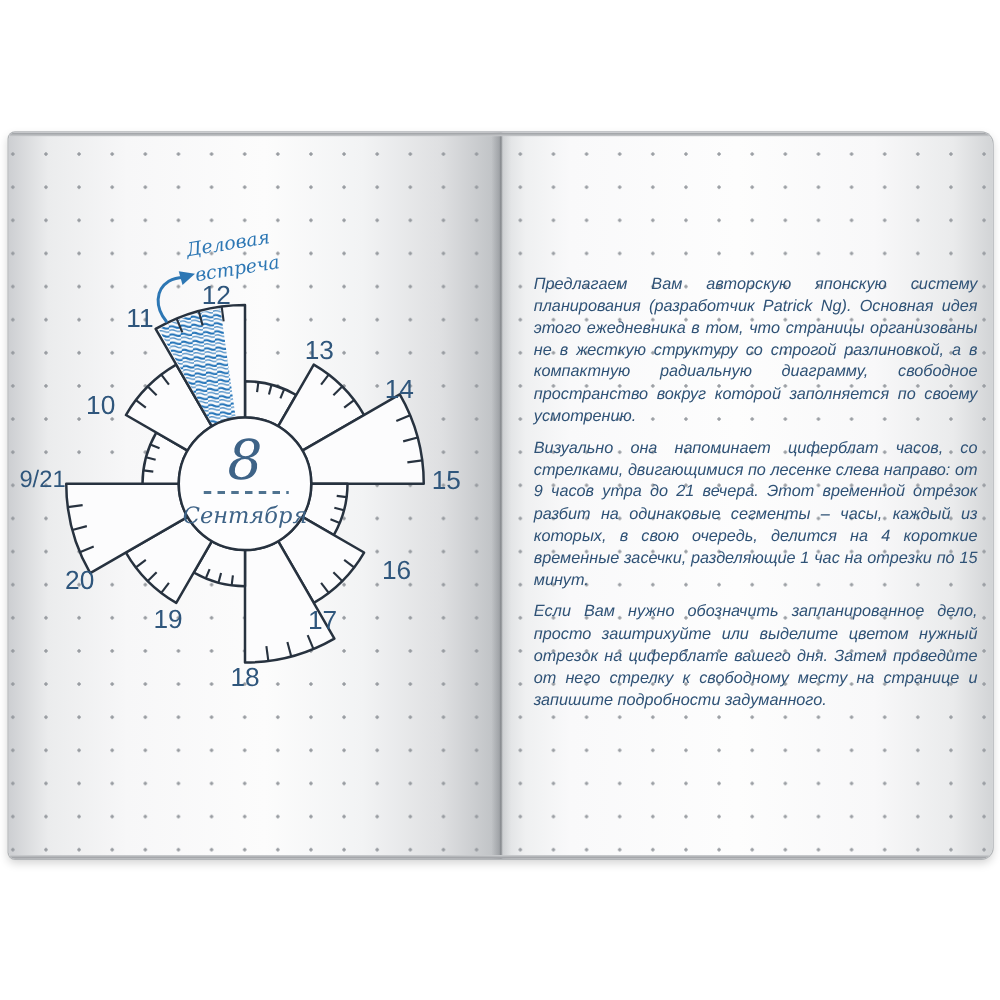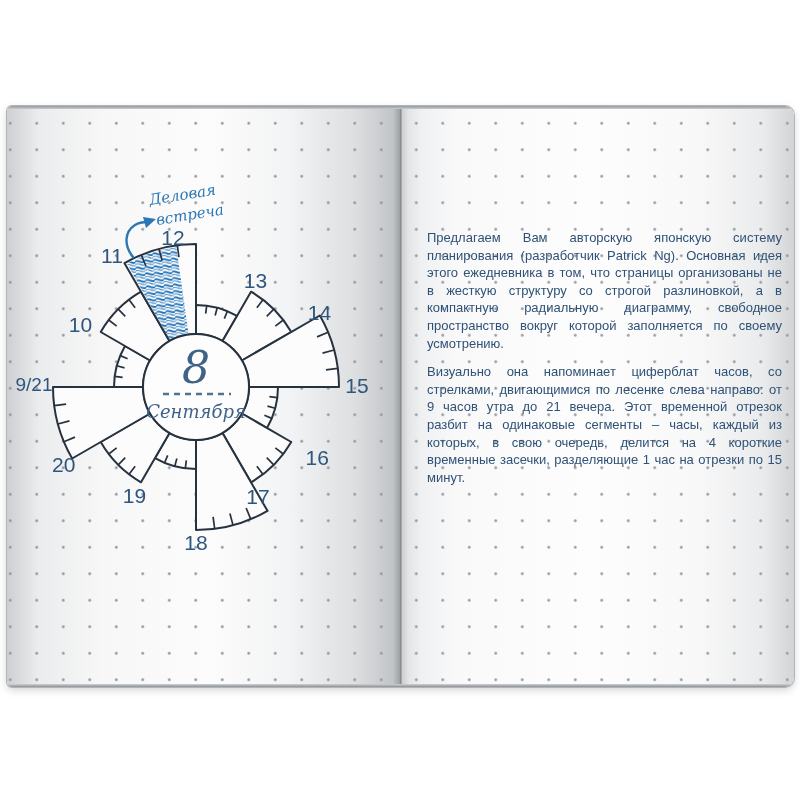--- a/index.html
+++ b/index.html
@@ -42,21 +42,21 @@
     position:absolute; top:0; bottom:0; left:calc(50% - 8px); width:16px; z-index:5;
     background:linear-gradient(90deg, rgba(90,95,100,0) 0%, rgba(75,80,86,.25) 40%,
                rgba(48,53,59,.45) 50%, rgba(120,124,130,.15) 58%, rgba(255,255,255,0) 100%);
     pointer-events:none;
   }
   .dial-svg { position:absolute; left:0; top:0; z-index:2; }
   .text-block {
     position:absolute; left:420px; top:112px; width:355px; z-index:2;
     color:#2f5276; font-size:13px; line-height:17.6px; text-align:justify;
   }
-  .text-block p { margin:11px 0 8px 0; }
+  .text-block p { margin:0 0 8px 0;font-style:italic; }
   .text-block p.nogap { margin-bottom:0; }
 </style>
 </head>
 <body>
 
 <div class="book">
 
   <div class="page page-left"></div>
   <div class="page page-right"></div>
   <div class="gutter"></div>
@@ -135,15 +135,16 @@
       <text x="104.99999999999993" y="149.09618943233426" text-anchor="middle" dominant-baseline="central" fill="#2f567c" font-size="21" font-family="&quot;Liberation Sans&quot;, sans-serif">11</text>
       <text x="143" y="99" fill="#2d77b4" font-family="&quot;DejaVu Serif&quot;, serif" font-style="italic" font-size="15" transform="rotate(-9 143 99)">Деловая</text>
       <text x="150" y="119" fill="#2d77b4" font-family="&quot;DejaVu Serif&quot;, serif" font-style="italic" font-size="15" transform="rotate(-9 150 119)">встреча</text>
       <path d="M 126 151 C 117 140, 117 126, 128 119 Q 133 116, 140 116" fill="none" stroke="#2d77b4" stroke-width="2.4" stroke-linecap="round"></path>
       <path d="M 149 113 L 136 111 L 139 122 Z" fill="#2d77b4" stroke="none"></path>
     </svg>
 
   <div class="text-block">
     <p>Предлагаем Вам авторскую японскую систему планирования (разработчик Patrick Ng). Основная идея этого ежедневника в том, что страницы организованы не в жесткую структуру со строгой разлиновкой, а в компактную радиальную диаграмму, свободное пространство вокруг которой заполняется по своему усмотрению.</p>
     <p>Визуально она напоминает циферблат часов, со стрелками, двигающимися по лесенке слева направо: от 9 часов утра до 21 вечера. Этот временной отрезок разбит на одинаковые сегменты – часы, каждый из которых, в свою очередь, делится на 4 короткие временные засечки, разделяющие 1 час на отрезки по 15 минут.</p>
+    <p class="nogap">Если Вам нужно обозначить запланированное дело, просто заштрихуйте или выделите цветом нужный отрезок на циферблате вашего дня. Затем проведите от него стрелку к свободному месту на странице и запишите подробности задуманного.</p>
   </div>
 
 </div>
 
 </body></html>

